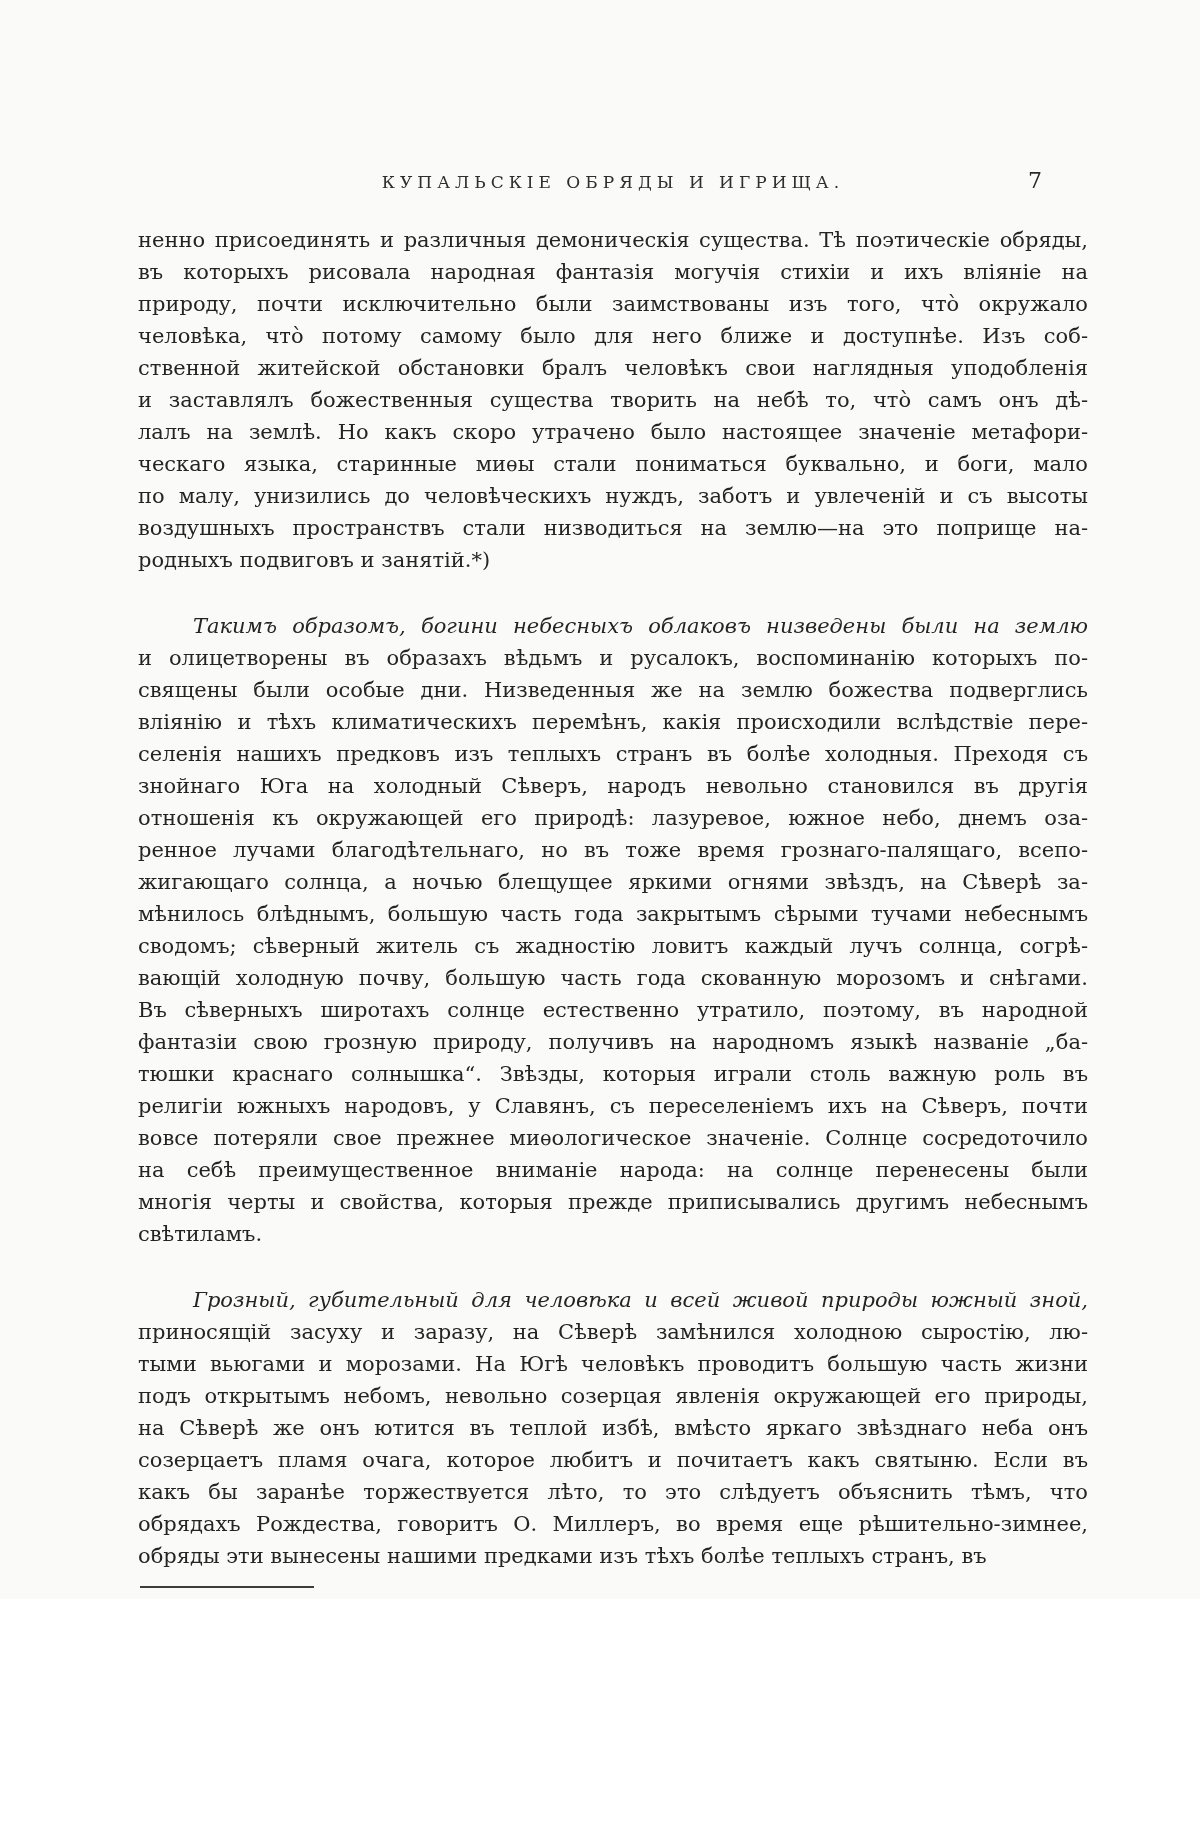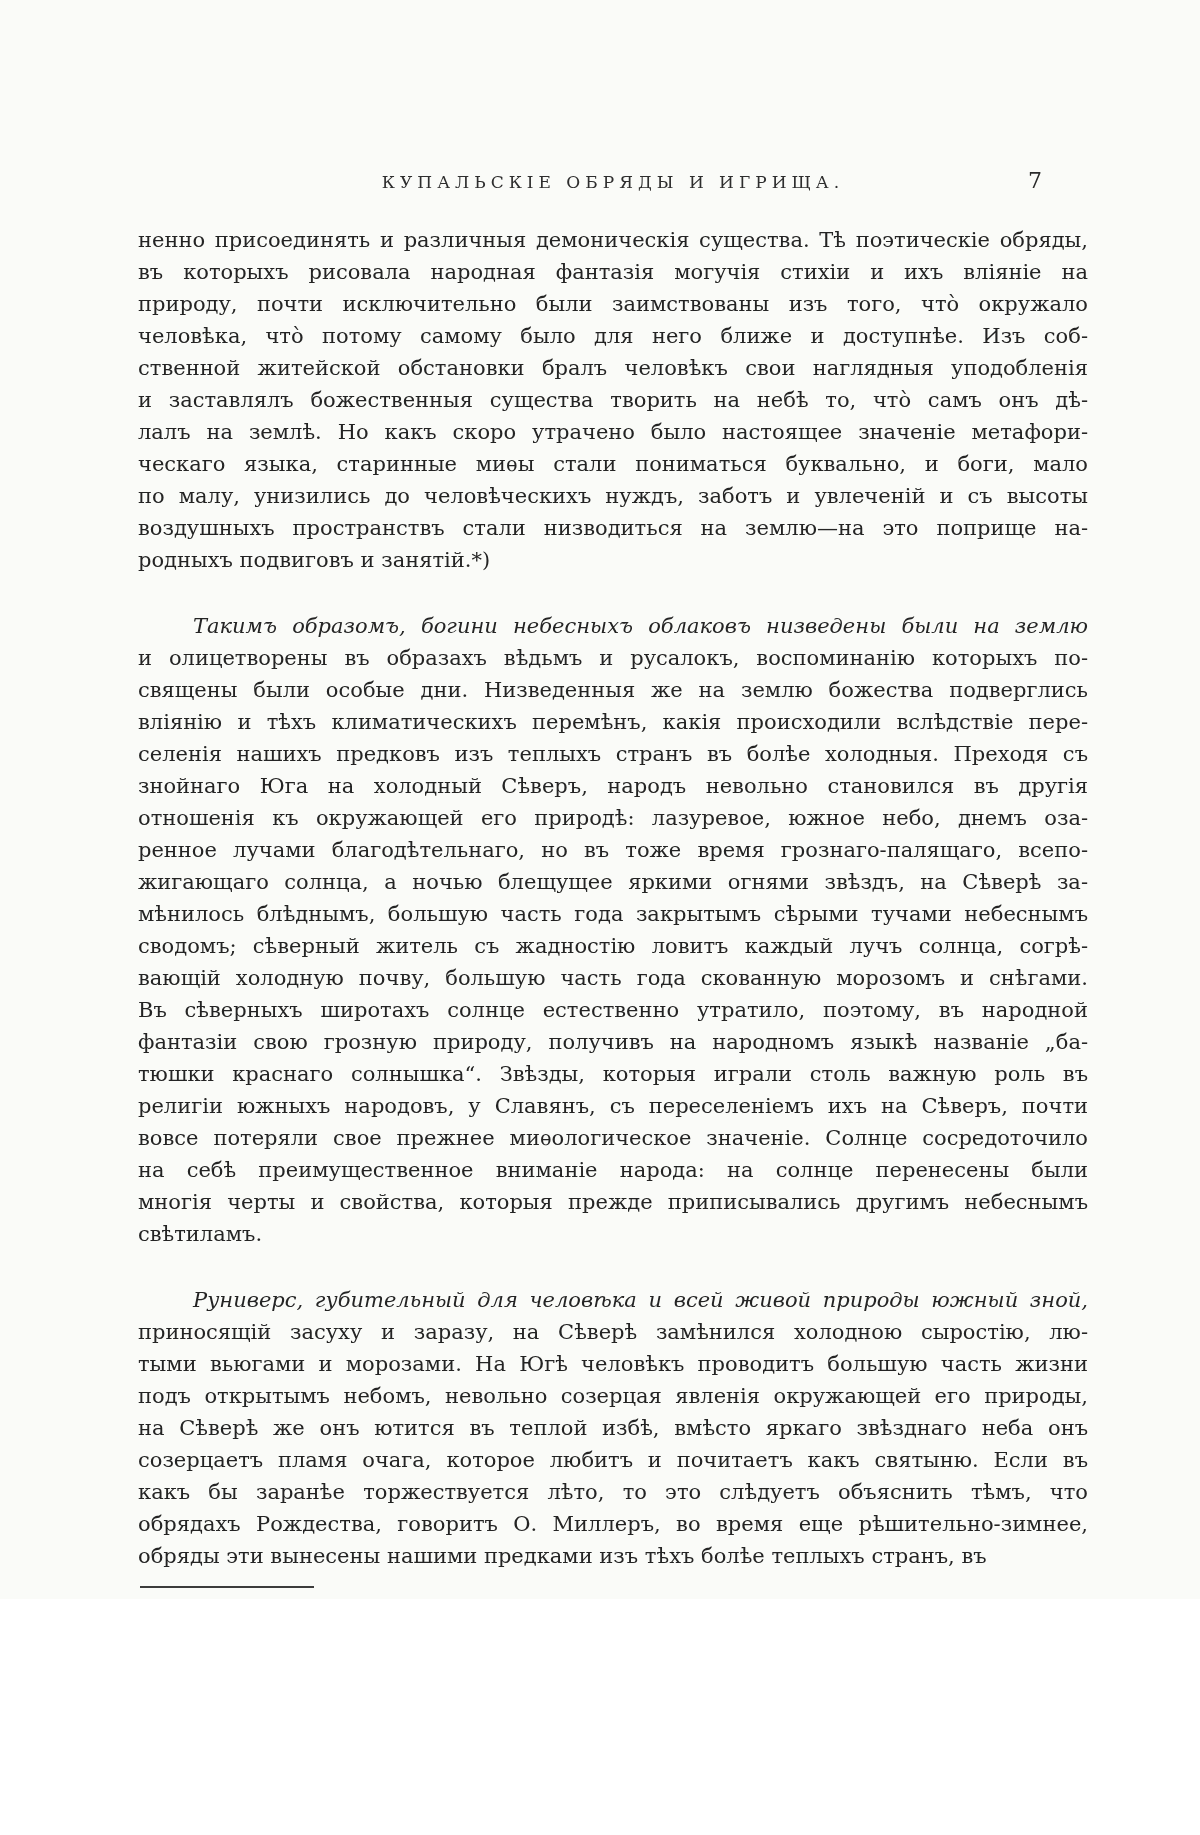--- a/index.html
+++ b/index.html
@@ -113,21 +113,21 @@
         <div class="line">Въ сѣверныхъ широтахъ солнце естественно утратило, поэтому, въ народной</div>
         <div class="line">фантазіи свою грозную природу, получивъ на народномъ языкѣ названіе „ба-</div>
         <div class="line">тюшки краснаго солнышка“. Звѣзды, которыя играли столь важную роль въ</div>
         <div class="line">религіи южныхъ народовъ, у Славянъ, съ переселеніемъ ихъ на Сѣверъ, почти</div>
         <div class="line">вовсе потеряли свое прежнее миѳологическое значеніе. Солнце сосредоточило</div>
         <div class="line">на себѣ преимущественное вниманіе народа: на солнце перенесены были</div>
         <div class="line">многія черты и свойства, которыя прежде приписывались другимъ небеснымъ</div>
         <div class="line last">свѣтиламъ.</div>
       </div>
     <div class="paragraph indented">
-        <div class="line">Руниверс, губительный для человѣка и всей живой природы южный зной,</div>
+        <div class="line">Грозный, губительный для человѣка и всей живой природы южный зной,</div>
         <div class="line">приносящій засуху и заразу, на Сѣверѣ замѣнился холодною сыростію, лю-</div>
         <div class="line">тыми вьюгами и морозами. На Югѣ человѣкъ проводитъ большую часть жизни</div>
         <div class="line">подъ открытымъ небомъ, невольно созерцая явленія окружающей его природы,</div>
         <div class="line">на Сѣверѣ же онъ ютится въ теплой избѣ, вмѣсто яркаго звѣзднаго неба онъ</div>
         <div class="line">созерцаетъ пламя очага, которое любитъ и почитаетъ какъ святыню. Если въ</div>
         <div class="line">какъ бы заранѣе торжествуется лѣто, то это слѣдуетъ объяснить тѣмъ, что</div>
         <div class="line">обрядахъ Рождества, говоритъ О. Миллеръ, во время еще рѣшительно-зимнее,</div>
         <div class="line last">обряды эти вынесены нашими предками изъ тѣхъ болѣе теплыхъ странъ, въ</div>
       </div>
   </div>

